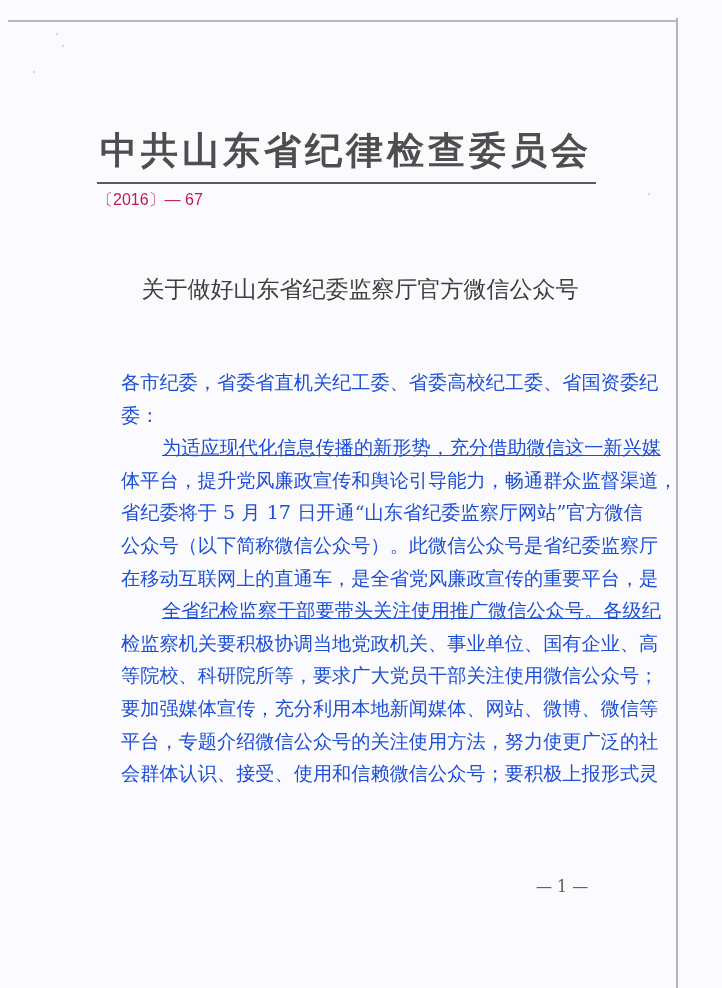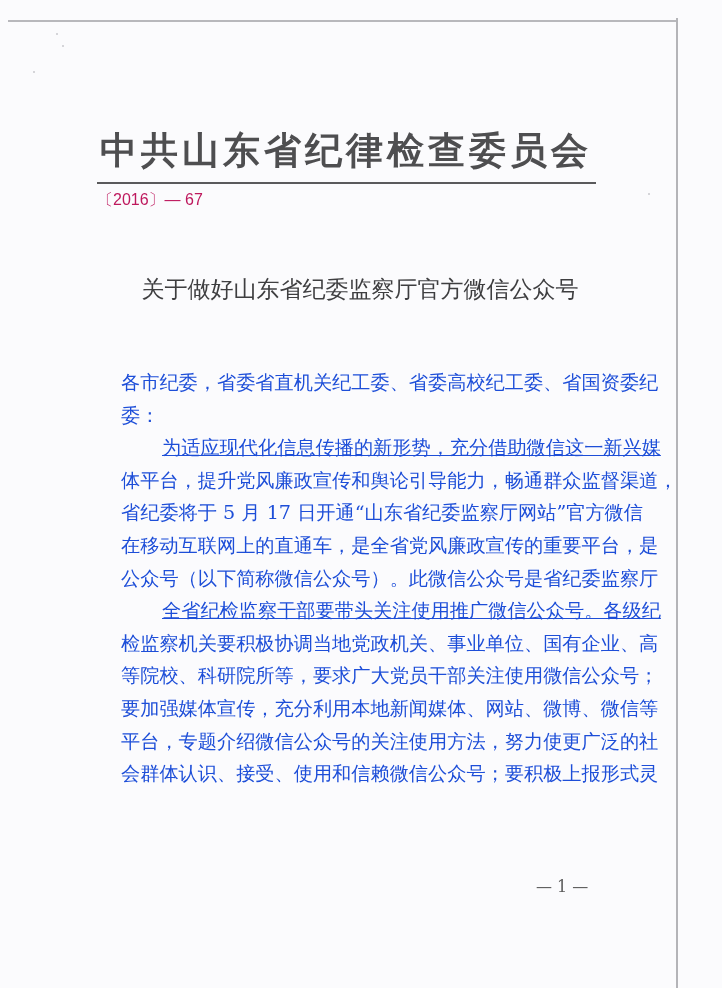--- a/index.html
+++ b/index.html
@@ -68,22 +68,22 @@
   <div class="doc-title">
     <div>关于做好山东省纪委监察厅官方微信公众号</div>
   </div>
 
   <div class="body">
     <div class="line">各市纪委，省委省直机关纪工委、省委高校纪工委、省国资委纪</div>
     <div class="line">委：</div>
     <div class="line indent">为适应现代化信息传播的新形势，充分借助微信这一新兴媒</div>
     <div class="line">体平台，提升党风廉政宣传和舆论引导能力，畅通群众监督渠道，</div>
     <div class="line">省纪委将于 5 月 17 日开通“山东省纪委监察厅网站”官方微信</div>
+    <div class="line">公众号（以下简称微信公众号）。此微信公众号是省纪委监察厅</div>
     <div class="line">在移动互联网上的直通车，是全省党风廉政宣传的重要平台，是</div>
-    <div class="line">公众号（以下简称微信公众号）。此微信公众号是省纪委监察厅</div>
     <div class="line indent">全省纪检监察干部要带头关注使用推广微信公众号。各级纪</div>
     <div class="line">检监察机关要积极协调当地党政机关、事业单位、国有企业、高</div>
     <div class="line">等院校、科研院所等，要求广大党员干部关注使用微信公众号；</div>
     <div class="line">要加强媒体宣传，充分利用本地新闻媒体、网站、微博、微信等</div>
     <div class="line">平台，专题介绍微信公众号的关注使用方法，努力使更广泛的社</div>
     <div class="line">会群体认识、接受、使用和信赖微信公众号；要积极上报形式灵</div>
   </div>
 
   <div class="page-number">— 1 —</div>
 

